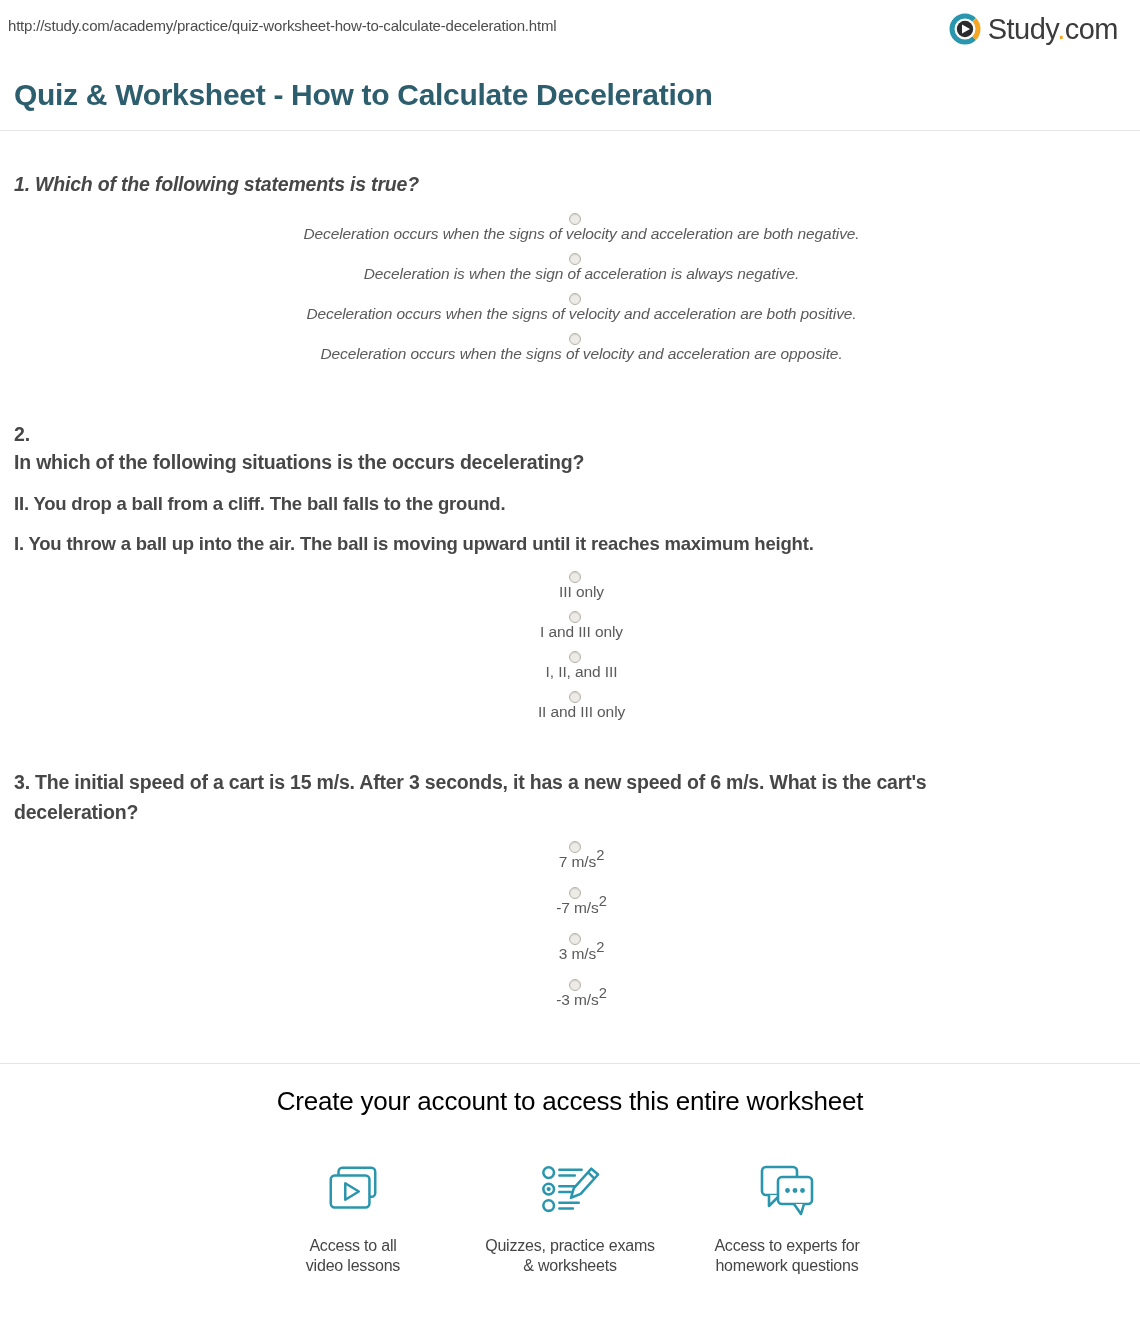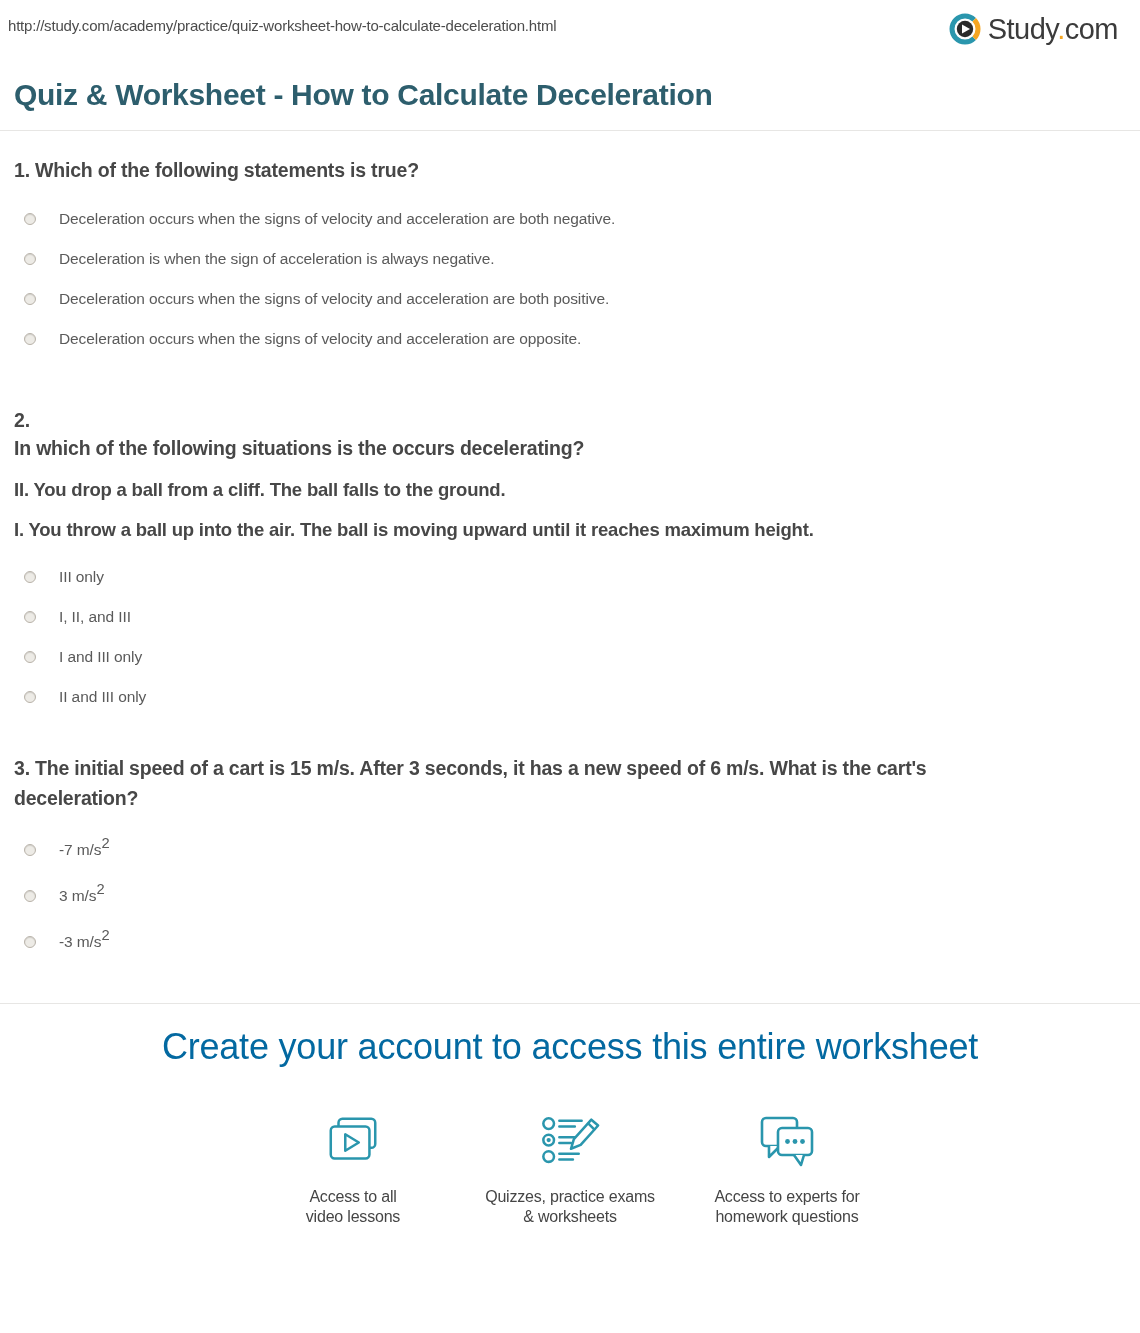--- a/index.html
+++ b/index.html
@@ -18,47 +18,47 @@
   .logo-dot { color: #f5a623; }
   
   h1.page-title {
     font-size: 30px; font-weight: 700; color: #2d5e6d;
     margin: 32px 14px 18px 14px; letter-spacing: -0.3px;
   }
   .rule { border: none; border-top: 1px solid #e7e6e4; width: 100%; }
   
   .main { padding: 0 14px; }
   .question { margin-top: 0; }
-  .q-gap-1 { margin-top: 24px; }
+  .q-gap-1 { margin-top: 38px; font-style: italic; }
   .q-gap-2 { margin-top: 48px; }
   .q-gap-3 { margin-top: 36px; }
   .q-heading {
     font-size: 19.5px; font-weight: 700; color: #474747;
     line-height: 30px; letter-spacing: -0.2px; max-width: 1010px;
   }
   .q-number { font-size: 19.5px; font-weight: 700; color: #474747; line-height: 26px; }
   .q-statement {
     font-size: 18.5px; font-weight: 700; color: #474747;
     margin-top: 14px; line-height: 26px; letter-spacing: -0.2px;
   }
   .q-statement:first-of-type { margin-top: 20px; }
   .options { margin-top: 14px; }
   .options.tall .option { height: 46px; }
-  .option { display: flex; align-items: center; height: 40px; cursor: pointer; }
+  .option { display: flex; align-items: center; height: 40px; cursor: pointer; flex-direction: column; }
   .radio {
     width: 12px; height: 12px; border-radius: 50%;
     border: 1px solid #b9b3aa; background: #edebe6;
     box-shadow: inset 0 1px 1px rgba(0,0,0,0.12);
     margin-left: 10px; flex: none;
   }
   .option-text { font-size: 15.5px; color: #5a5a5a; margin-left: 23px; letter-spacing: -0.1px; }
   .option-text sup { font-size: 0.95em; position: relative; top: -1px; vertical-align: super; line-height: 0; }
   
   .account { border-top: 1px solid #e7e6e4; margin-top: 38px; padding-top: 22px; text-align: center; }
-  .account-heading { font-size: 36px; font-weight: 400; color: #0369a1; letter-spacing: -0.2px; }
+  .account-heading { font-size: 26px; font-weight: 400; color: #000000; letter-spacing: -0.2px; }
   .account-subtitle { font-size: 16px; color: #454545; margin-top: 11px; letter-spacing: -0.2px; }
   .features { display: flex; justify-content: center; margin-top: 42px; }
   .feature { width: 217px; text-align: center; }
   .feature-icon { height: 62px; display: flex; align-items: flex-end; justify-content: center; }
   .feature-label { margin-top: 15px; font-size: 16px; color: #454545; line-height: 20px; letter-spacing: -0.2px; }
 </style>
 </head>
 <body>
 
 <div class="header">
@@ -107,35 +107,39 @@
         <div class="q-heading">In which of the following situations is the occurs decelerating?</div>
         <div class="q-statement">II. You drop a ball from a cliff. The ball falls to the ground.</div>
         <div class="q-statement">I. You throw a ball up into the air. The ball is moving upward until it reaches maximum height.</div>
         <div class="options">
           <label class="option">
             <span class="radio"></span>
             <span class="option-text">III only</span>
           </label>
           <label class="option">
             <span class="radio"></span>
+            <span class="option-text">I and III only</span>
+          </label>
+          <label class="option">
+            <span class="radio"></span>
             <span class="option-text">I, II, and III</span>
-          </label>
-          <label class="option">
-            <span class="radio"></span>
-            <span class="option-text">I and III only</span>
           </label>
           <label class="option">
             <span class="radio"></span>
             <span class="option-text">II and III only</span>
           </label>
         </div>
       </div>
       <div class="question q-gap-3">
         <div class="q-heading">3. The initial speed of a cart is 15 m/s. After 3 seconds, it has a new speed of 6 m/s. What is the cart's deceleration?</div>
         <div class="options tall">
+          <label class="option">
+            <span class="radio"></span>
+            <span class="option-text">7 m/s<sup>2</sup></span>
+          </label>
           <label class="option">
             <span class="radio"></span>
             <span class="option-text">-7 m/s<sup>2</sup></span>
           </label>
           <label class="option">
             <span class="radio"></span>
             <span class="option-text">3 m/s<sup>2</sup></span>
           </label>
           <label class="option">
             <span class="radio"></span>

